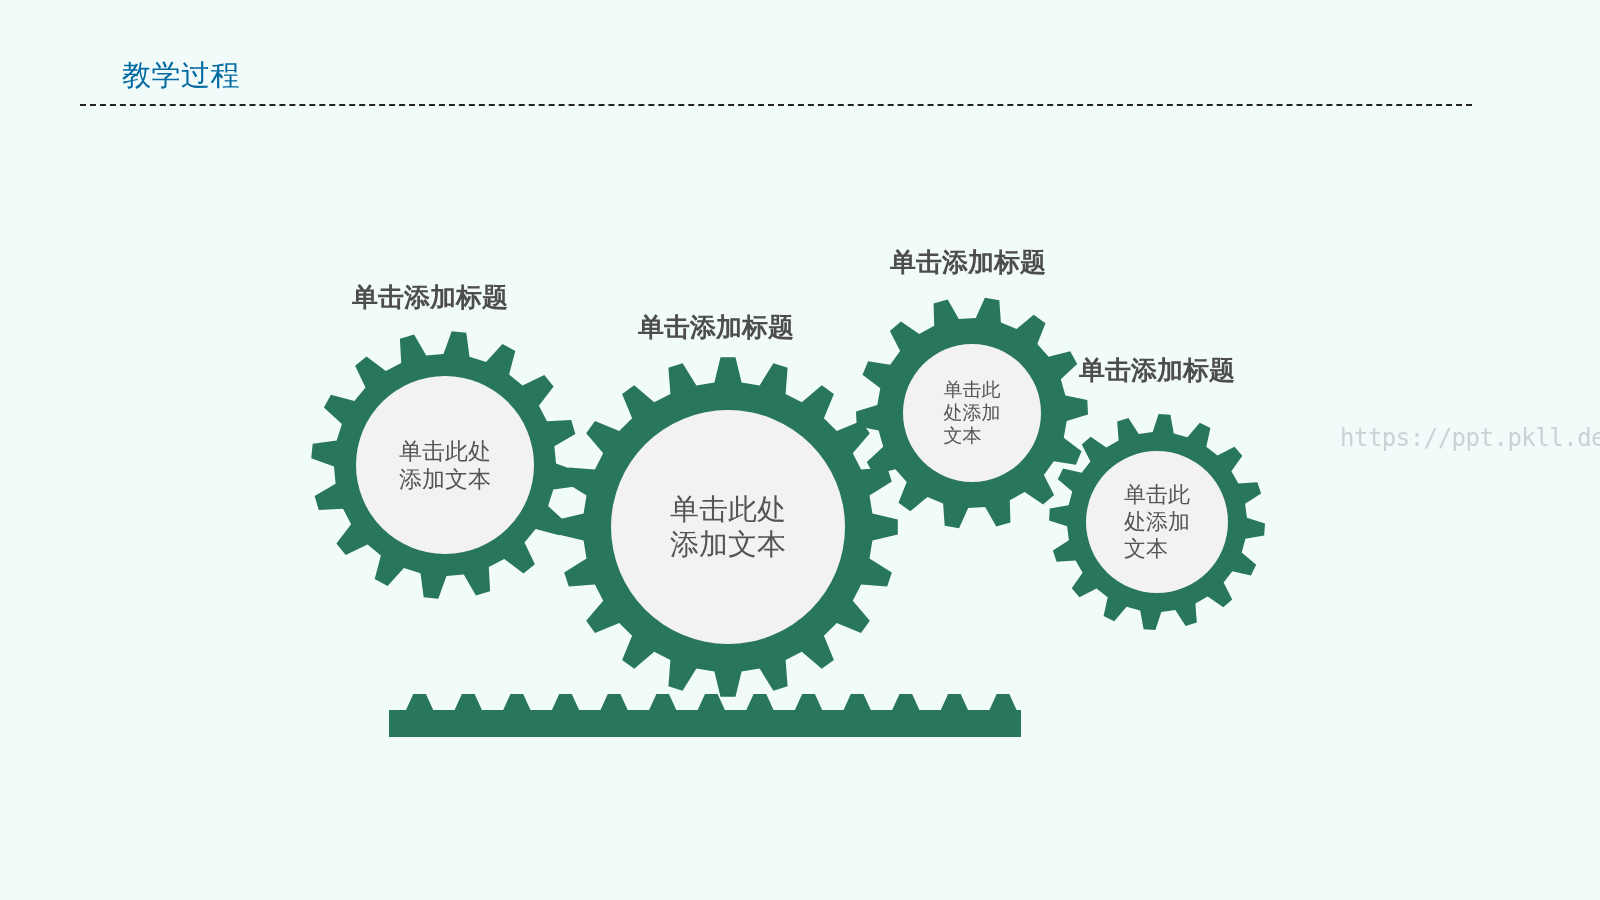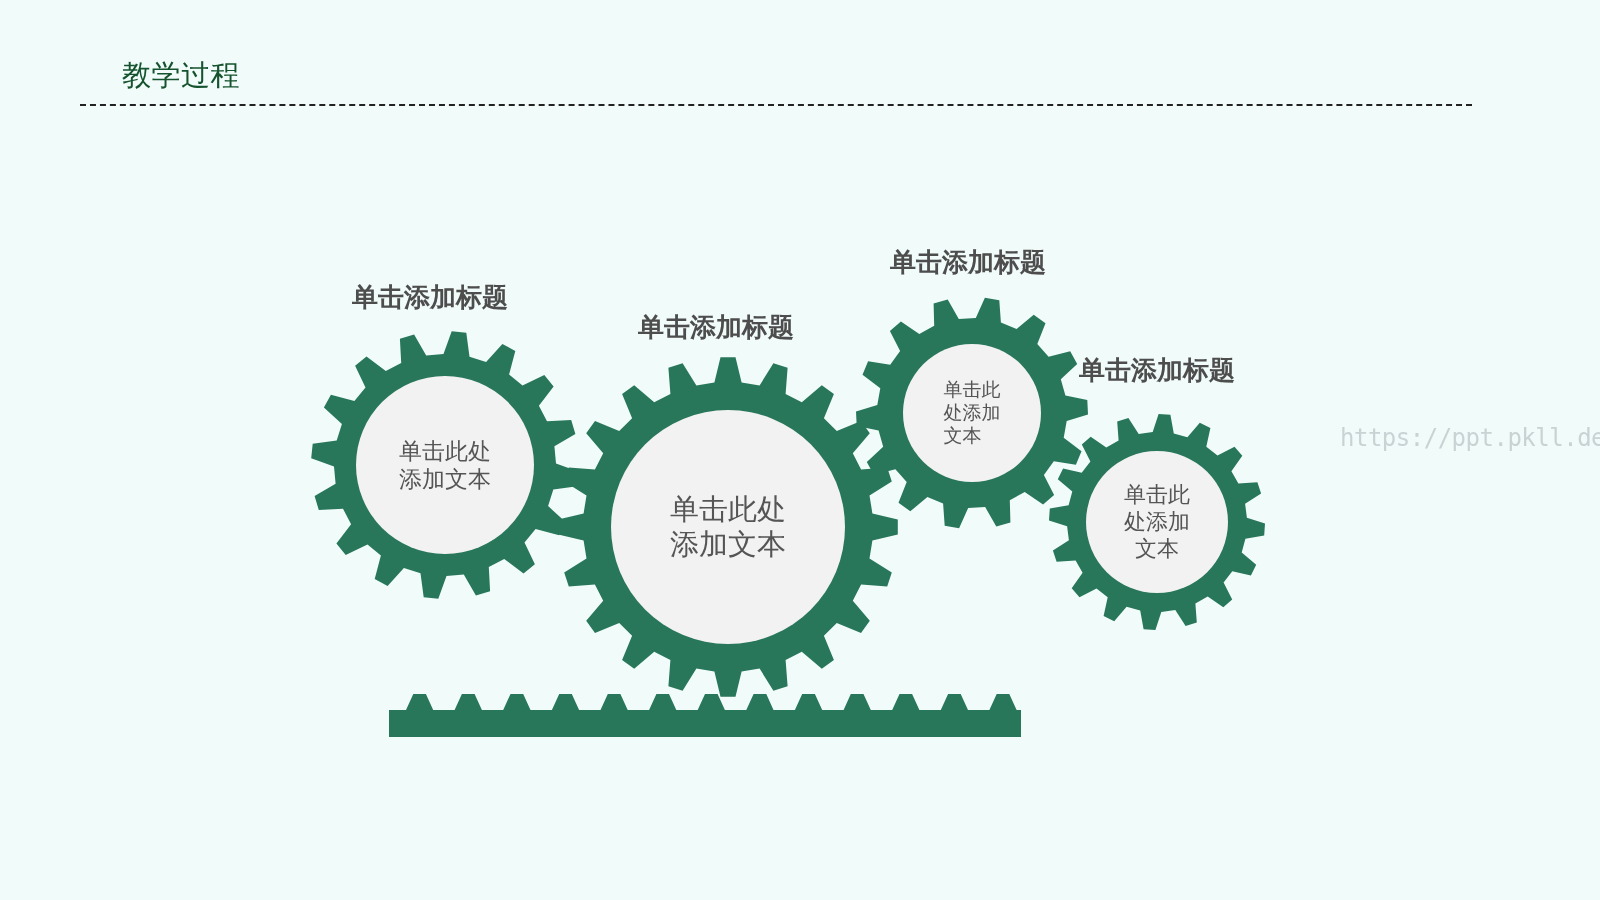--- a/index.html
+++ b/index.html
@@ -4,33 +4,33 @@
 <style>
   html, body { margin: 0; padding: 0; }
   body {
     width: 1600px; height: 900px; overflow: hidden;
     background: #f0fbfa;
     position: relative;
     font-family: "DejaVu Sans", "Liberation Sans", sans-serif;
   }
   .page-title {
     position: absolute; left: 122px; top: 56px;
-    font-size: 29px; color: #14532d; letter-spacing: 0.5px;
+    font-size: 29px; color: #0369a1; letter-spacing: 0.5px;
   }
   .divider {
     position: absolute; left: 80px; top: 104px; width: 1392px; height: 0;
     border-top: 2px dashed #222;
   }
   svg.diagram { position: absolute; left: 0; top: 0; }
   .gear-title {
     position: absolute; font-size: 26px; font-weight: bold; color: #4d4d4d;
     white-space: nowrap; transform: translateX(-50%);
   }
   .gear-text {
-    position: absolute; color: #555; text-align: center;
+    position: absolute; color: #555; text-align: left;
     transform: translate(-50%, -50%); line-height: 1.22;
   }
   .watermark {
     position: absolute; left: 1340px; top: 424px; font-size: 24px;
     color: #c9d3d3; font-family: "DejaVu Sans Mono", monospace; letter-spacing: -0.5px;
   }
 </style>
 </head>
 <body>
 

